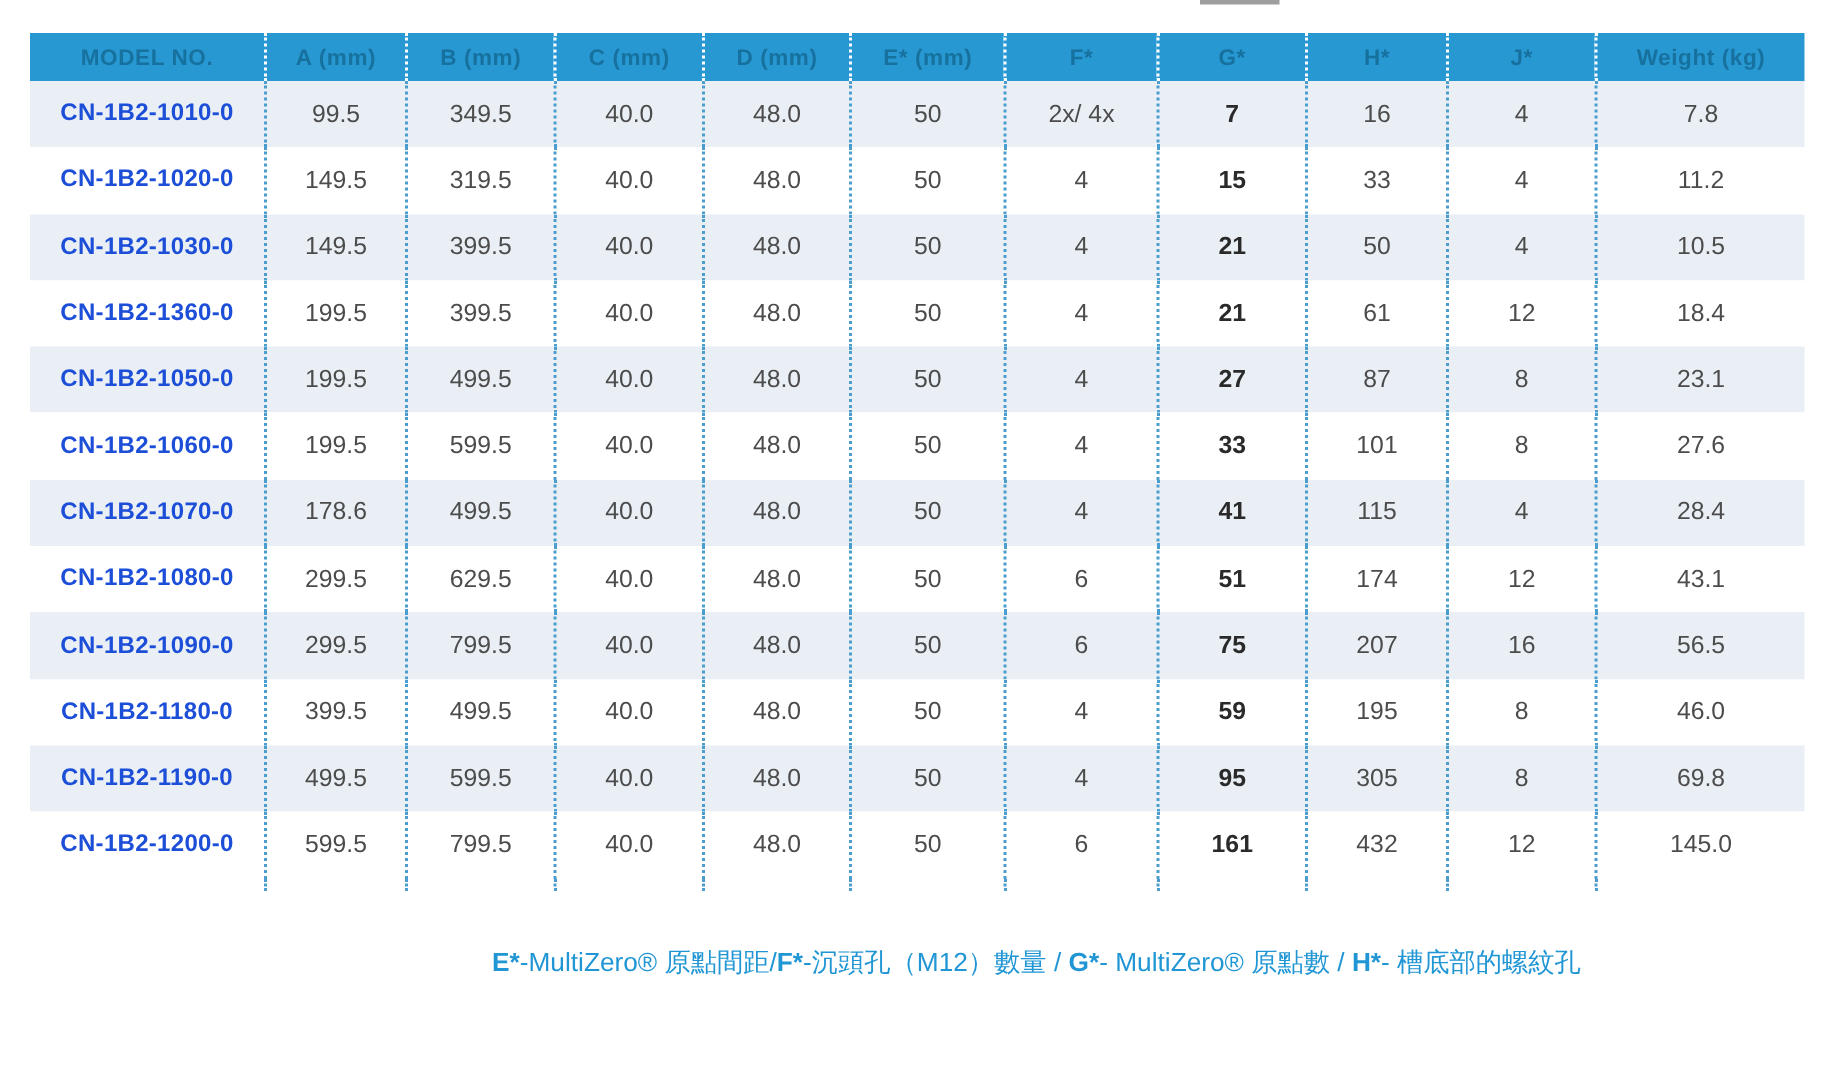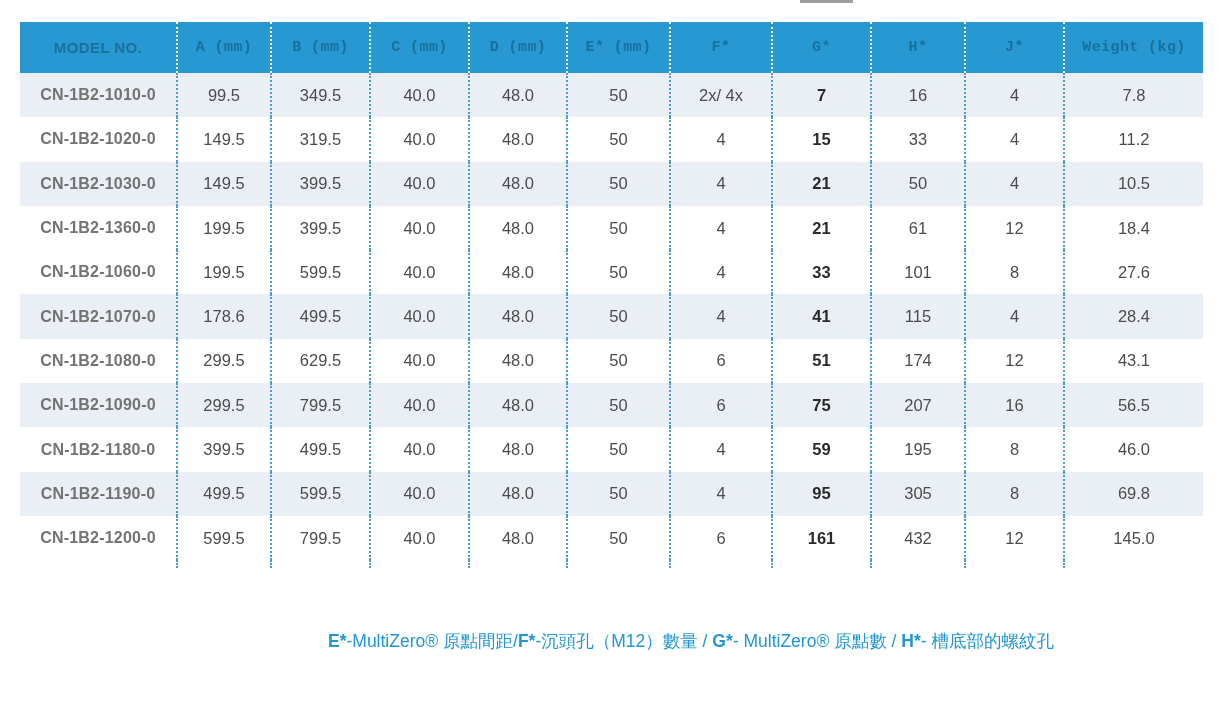--- a/index.html
+++ b/index.html
@@ -19,38 +19,38 @@
   table{
     border-collapse:separate;border-spacing:0;table-layout:fixed;
     width:1183px;
   }
   thead th{
     background:#2898d2;
     color:#17719f;
     font-weight:bold;
     font-size:15px;
     letter-spacing:.4px;
-    height:51px;
+    height:32px;
     text-align:center;vertical-align:middle;
     padding:0 2px;
   }
-  thead th + th{border-left:2px dotted #ffffff;font-family:Liberation Mono, monospace;}
+  thead th + th{border-left:2px dotted #ffffff;}
   tbody td{
     height:44.3px;
     text-align:center;vertical-align:middle;
     font-size:16.5px;
     color:#4c4c4c;
     padding:0 2px;
   }
   tbody td + td{border-left:2px dotted #4a9dcd;}
   tbody tr.stripe{background:#e9eff5;}
   tbody tr.plain{background:#ffffff;}
   tbody tr.spacer td{height:8px;background:#ffffff;}
   td.model-cell{
-    font-weight:bold;color:#737373;font-size:16px;letter-spacing:.2px;
+    font-weight:bold;color:#1d4ed8;font-size:16px;letter-spacing:.2px;
   }
   td.g-cell{
     font-weight:bold;color:#2a2a2a;
   }
   #footnote{
     position:absolute;left:292px;top:628px;width:915px;
     color:#2196d4;
     font-size:17.5px;
     line-height:27px;
     text-align:left;
@@ -139,20 +139,33 @@
           <td>399.5</td>
           <td>40.0</td>
           <td>48.0</td>
           <td>50</td>
           <td>4</td>
           <td class="g-cell">21</td>
           <td>61</td>
           <td>12</td>
           <td>18.4</td>
         </tr>
+        <tr class="stripe">
+          <td class="model-cell">CN-1B2-1050-0</td>
+          <td>199.5</td>
+          <td>499.5</td>
+          <td>40.0</td>
+          <td>48.0</td>
+          <td>50</td>
+          <td>4</td>
+          <td class="g-cell">27</td>
+          <td>87</td>
+          <td>8</td>
+          <td>23.1</td>
+        </tr>
         <tr class="plain">
           <td class="model-cell">CN-1B2-1060-0</td>
           <td>199.5</td>
           <td>599.5</td>
           <td>40.0</td>
           <td>48.0</td>
           <td>50</td>
           <td>4</td>
           <td class="g-cell">33</td>
           <td>101</td>

